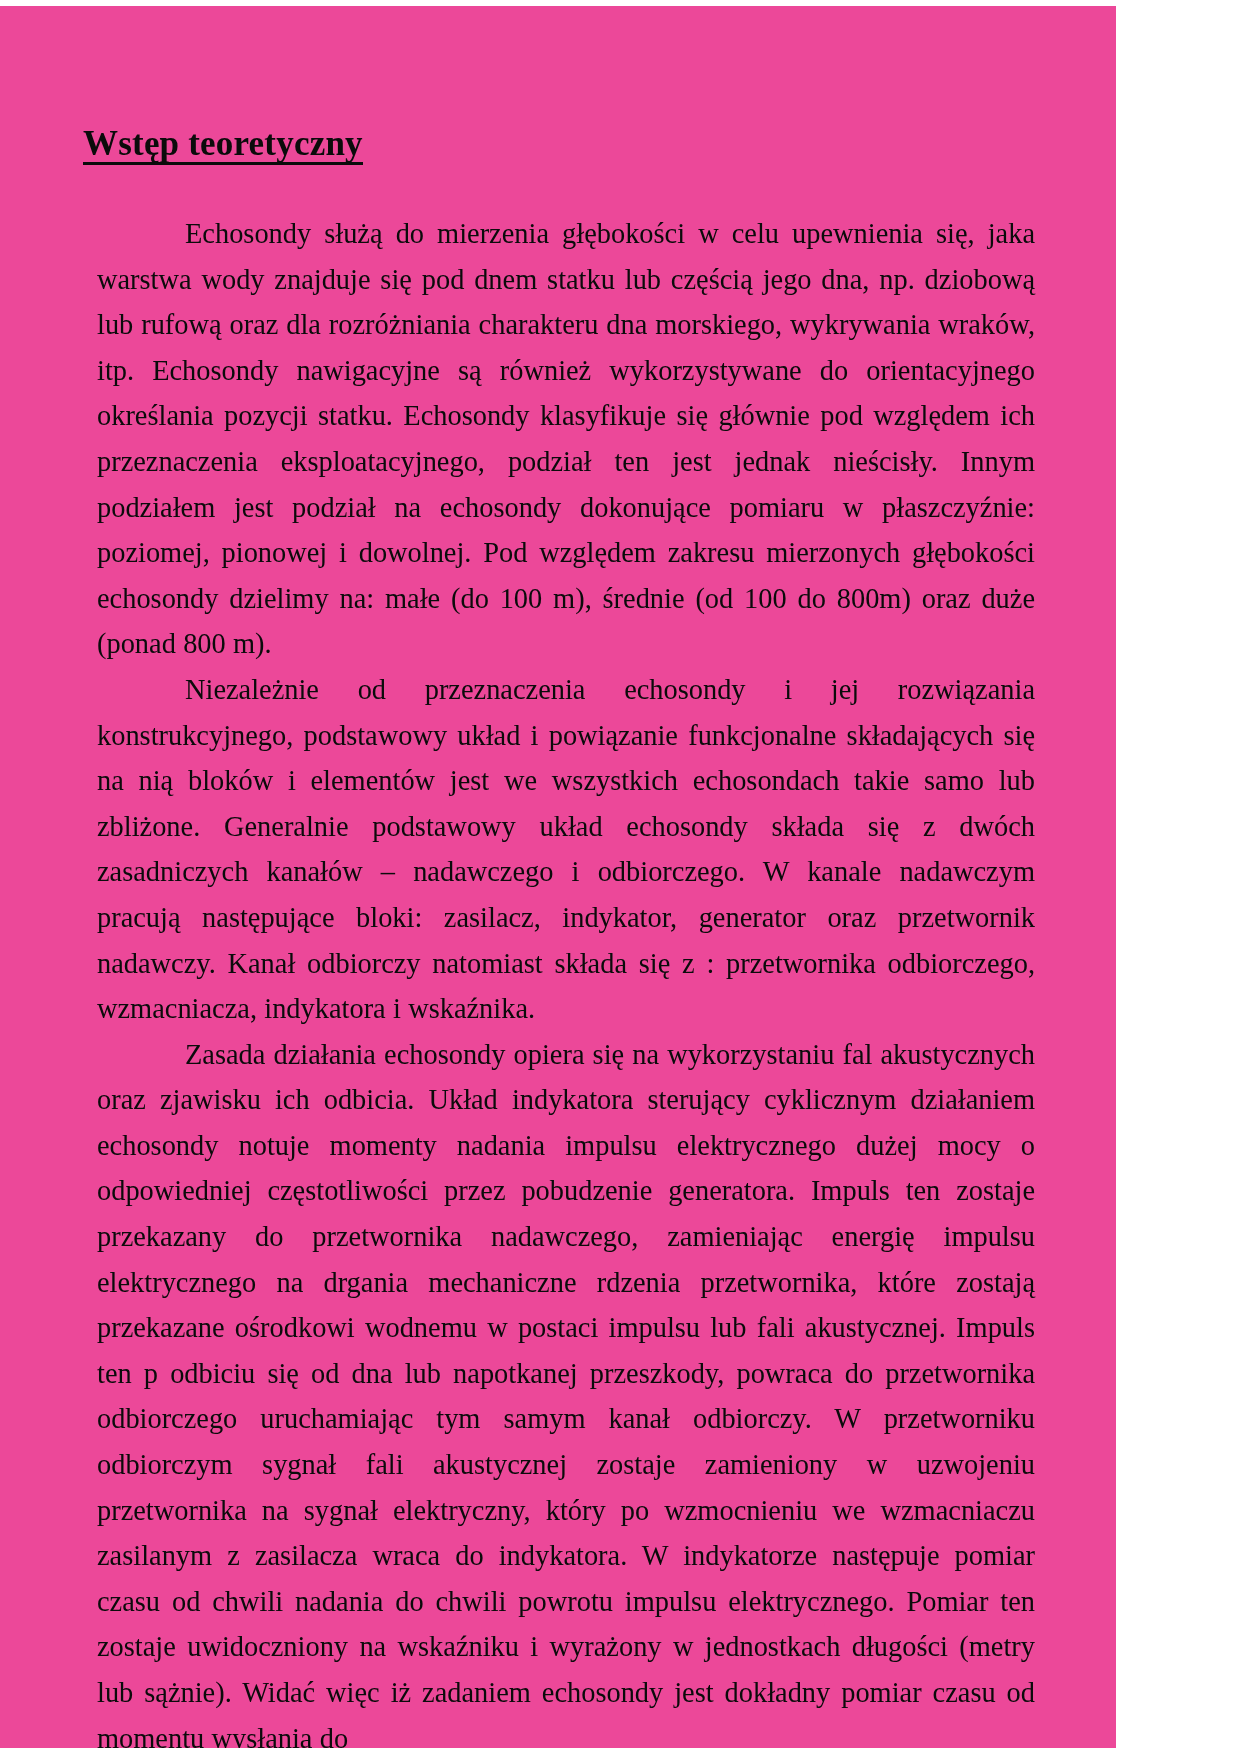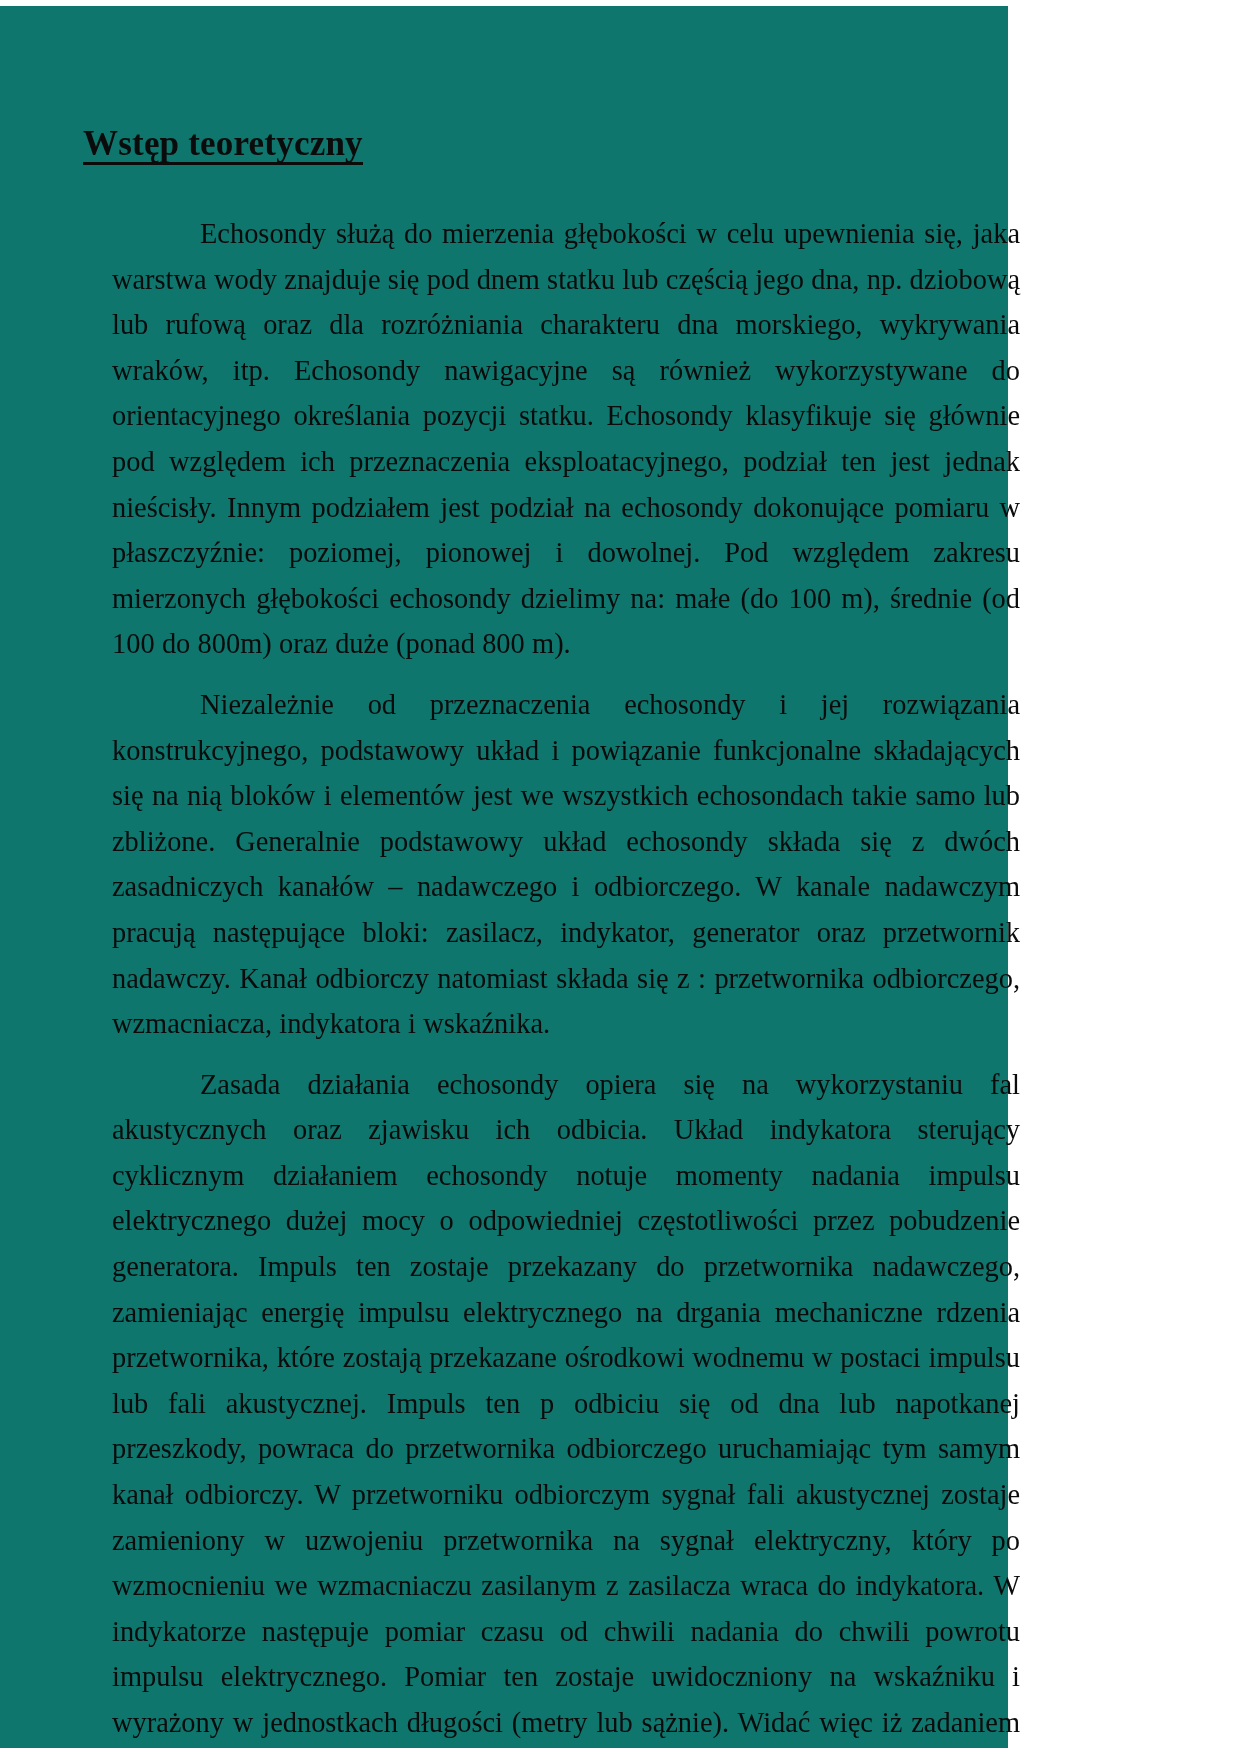--- a/index.html
+++ b/index.html
@@ -14,23 +14,23 @@
     position: relative;
     overflow: hidden;
     font-family: "Liberation Serif", "DejaVu Serif", serif;
     color: #0b0b0b;
     -webkit-font-smoothing: none;
   }
   .page {
     position: absolute;
     left: 0;
     top: 0;
-    width: 1008px;
+    width: 1116px;
     height: 1754px;
-    background: #0f766e;
+    background: #ec4899;
   }
   .content {
     position: absolute;
     left: 97px;
     top: 126px;
     width: 938px;
   }
   .doc-heading {
     font-size: 35px;
     font-weight: bold;
@@ -39,21 +39,21 @@
     padding: 0;
     letter-spacing: 0.2px;
     display: inline-block;
     border-bottom: 3px solid #0b0b0b;
     padding-bottom: 1px;
   }
   .body-block {
     margin-top: 46px;
   }
   p.para {
-    margin: 15px;
+    margin: 0;
     padding: 0;
     font-size: 28.4px;
     line-height: 45.6px;
     text-align: justify;
     text-justify: inter-word;
     text-indent: 88px;
     hyphens: none;
     word-spacing: 0.2px;
   }
   p.para + p.para {

